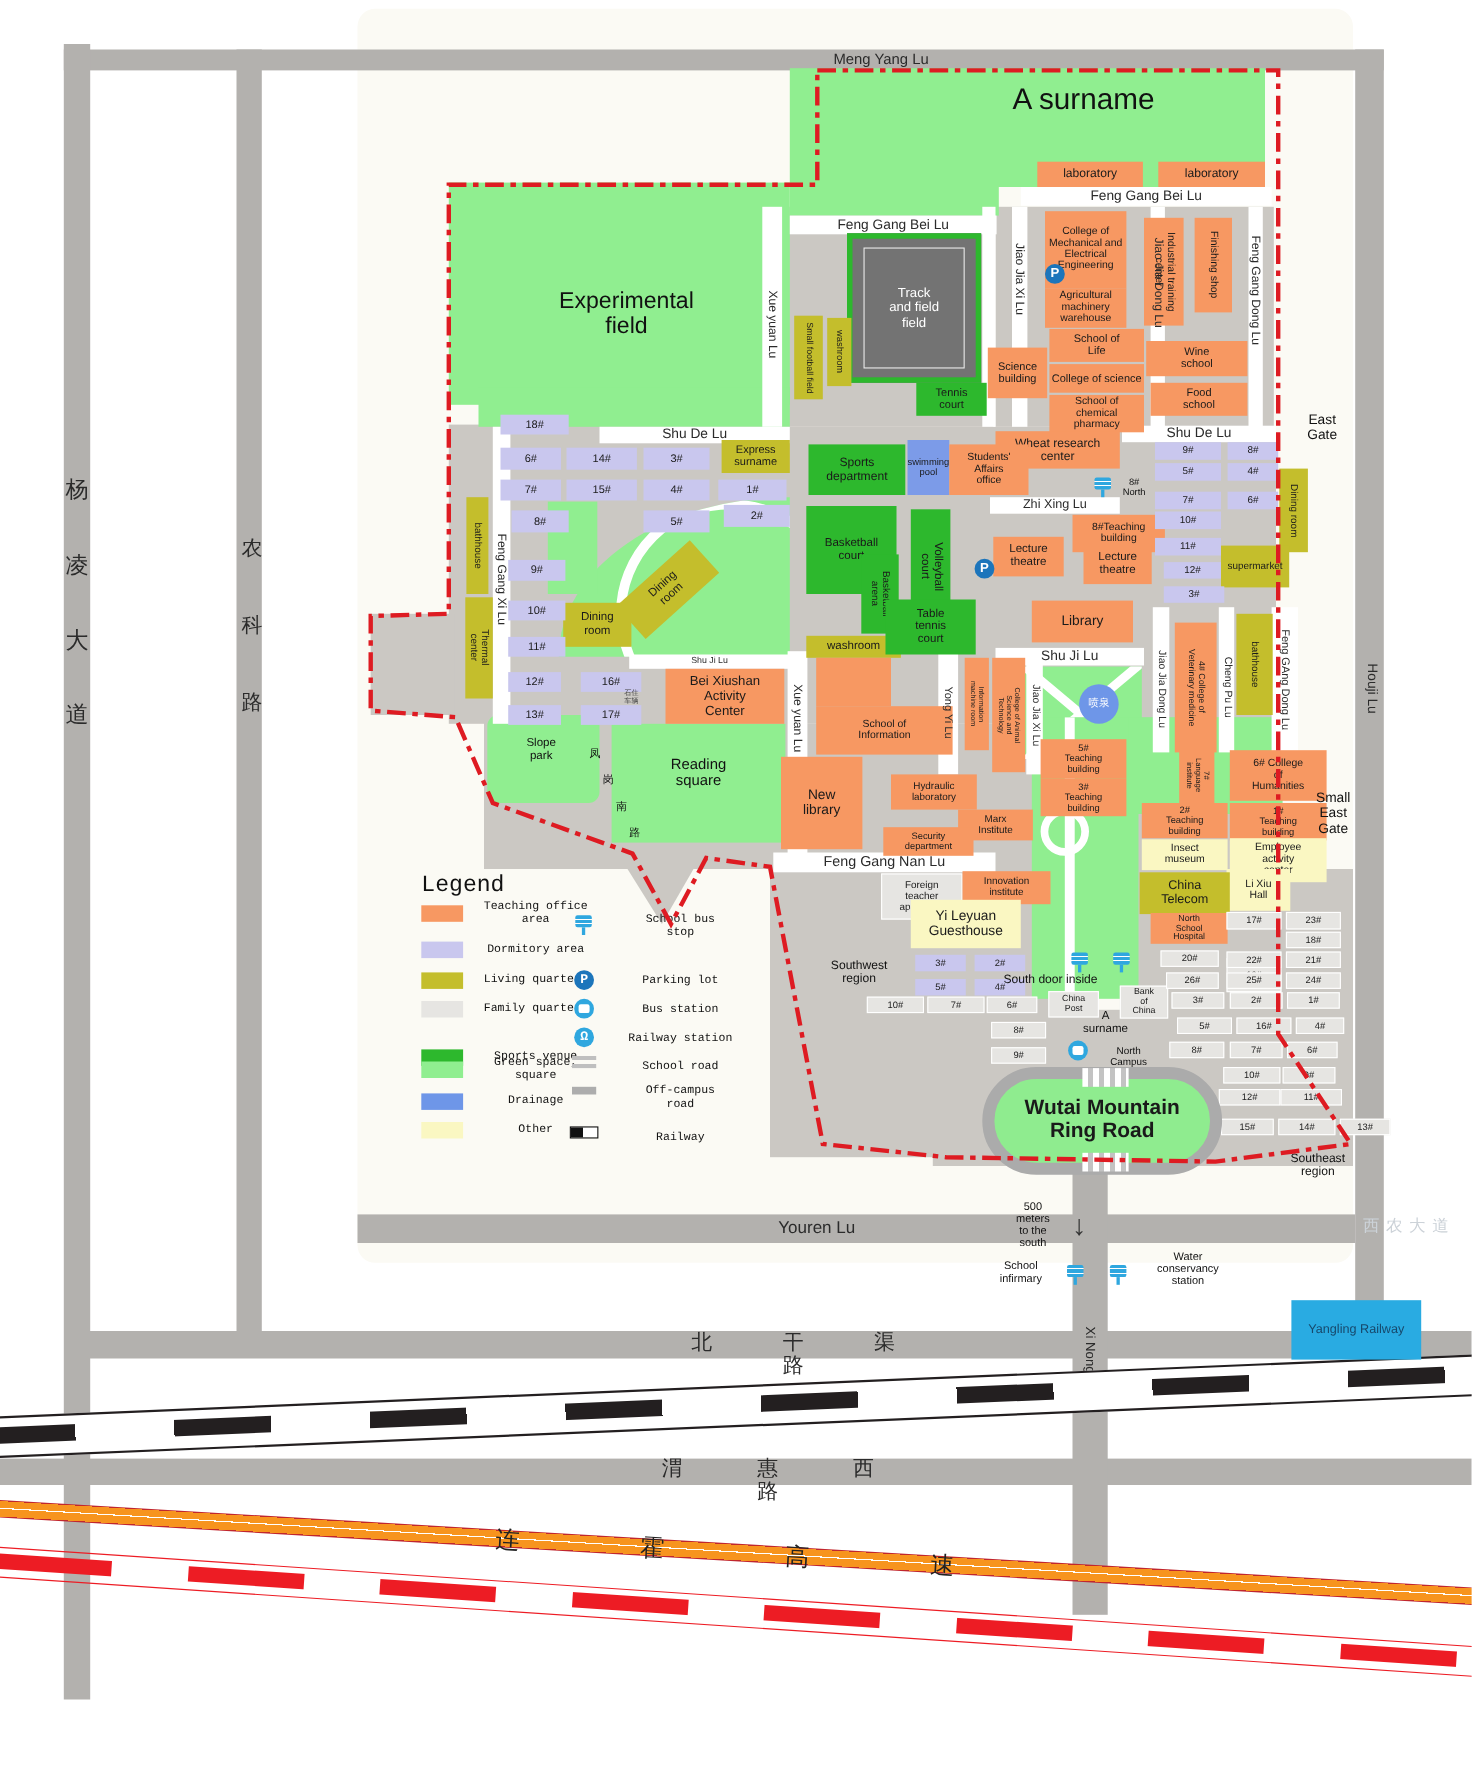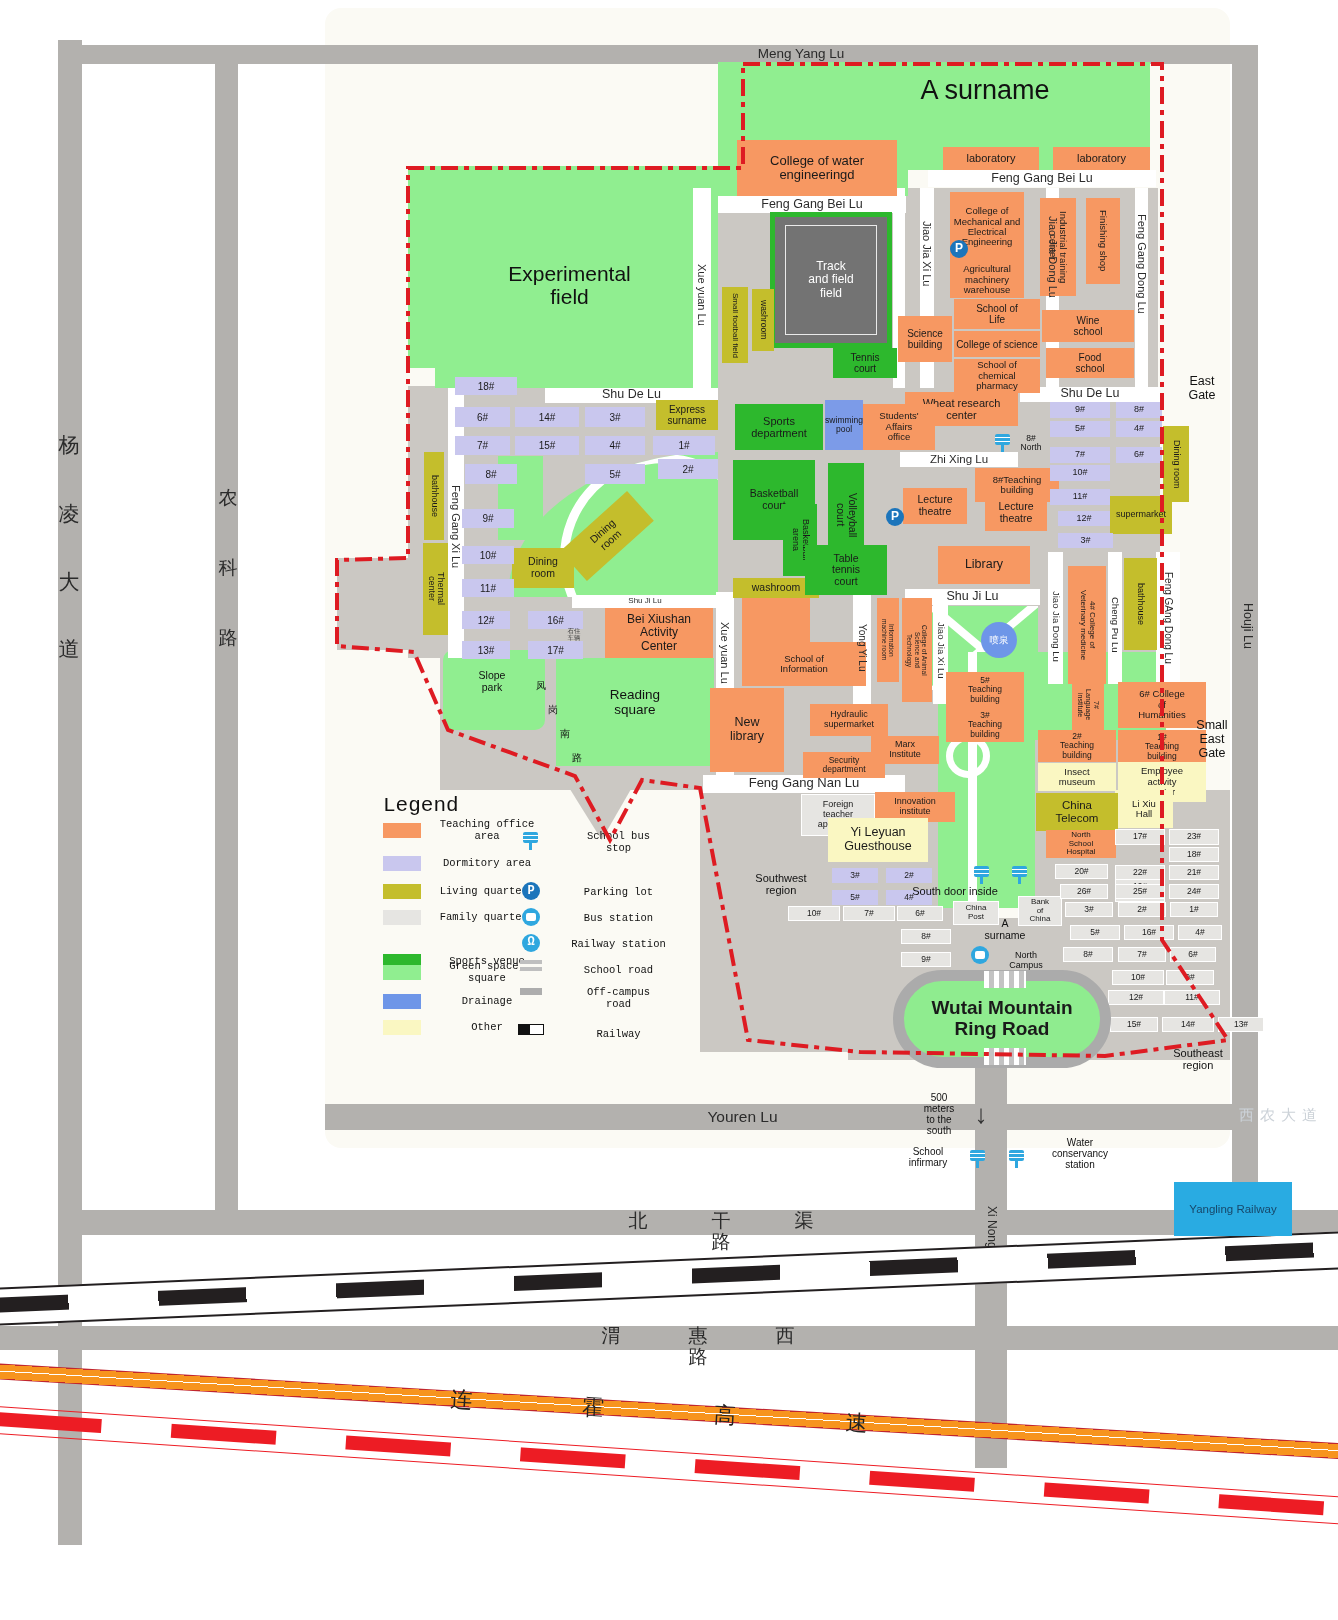--- a/index.html
+++ b/index.html
@@ -133,22 +133,20 @@
       <div class="it g-road" style="left: 920px; top: 188px; width: 14px; height: 200px;"></div>
       <div class="it g-road" style="left: 1046px; top: 188px; width: 13px; height: 200px;"></div>
       <div class="it g-road" style="left: 1135px; top: 188px; width: 13px; height: 200px;"></div>
       <div class="it g-road" style="left: 893px; top: 188px; width: 12px; height: 200px;"></div>
       <div class="it g-road" style="left: 853px; top: 592px; width: 18px; height: 112px;"></div>
       <div class="it g-road" style="left: 933px; top: 592px; width: 15px; height: 112px;"></div>
       <div class="it g-road" style="left: 1048px; top: 552px; width: 15px; height: 132px;"></div>
       <div class="it g-road" style="left: 1108px; top: 552px; width: 14px; height: 132px;"></div>
       <div class="it g-road" style="left: 1156px; top: 552px; width: 24px; height: 132px;"></div>
       <div class="it g-road" style="left: 448px; top: 388px; width: 16px; height: 270px;"></div>
-      <div class="it b-teach" style="left: 737px; top: 140px; width: 160px; height: 56px; font-size: 13px;">College of water
-engineeringd</div>
       <div class="it b-teach" style="left: 943px; top: 147px; width: 96px; height: 23px; font-size: 11px;">laboratory</div>
       <div class="it b-teach" style="left: 1053px; top: 147px; width: 97px; height: 23px; font-size: 11px;">laboratory</div>
       <div class="it b-teach" style="left: 950px; top: 192px; width: 74px; height: 70px; font-size: 9.5px;">College of Mechanical and Electrical Engineering</div>
       <div class="it b-teach" style="left: 950px; top: 262px; width: 74px; height: 36px; font-size: 9.5px;">Agricultural machinery warehouse</div>
       <div class="it b-teach vert" style="left: 1040px; top: 198px; width: 36px; height: 98px; font-size: 9.5px;">Industrial training center</div>
       <div class="it b-teach vert" style="left: 1086px; top: 198px; width: 34px; height: 86px; font-size: 9.5px;">Finishing shop</div>
       <div class="it b-track" style="left: 770px; top: 212px; width: 122px; height: 136px; font-size: 12px; color: rgb(255, 255, 255);">Track
 and field
 field</div>
       <div class="it b-living vert" style="left: 722px; top: 287px; width: 26px; height: 76px; font-size: 8px;">Small football field</div>
@@ -243,21 +241,21 @@
       <div class="it b-other" style="left: 1115px; top: 790px; width: 58px; height: 38px; font-size: 9.5px;">Li Xiu
 Hall</div>
       <div class="it b-living" style="left: 1036px; top: 793px; width: 82px; height: 38px; font-size: 11.5px;">China
 Telecom</div>
       <div class="it b-teach" style="left: 1046px; top: 830px; width: 70px; height: 28px; font-size: 8px;">North
 School
 Hospital</div>
       <div class="it b-teach" style="left: 710px; top: 688px; width: 74px; height: 84px; font-size: 12.5px;">New
 library</div>
       <div class="it b-teach" style="left: 810px; top: 704px; width: 78px; height: 32px; font-size: 9px;">Hydraulic
-supermarket</div>
+laboratory</div>
       <div class="it b-teach" style="left: 871px; top: 736px; width: 68px; height: 28px; font-size: 9px;">Marx
 Institute</div>
       <div class="it b-teach" style="left: 803px; top: 752px; width: 82px; height: 26px; font-size: 8.5px;">Security
 department</div>
       <div class="it b-family" style="left: 801px; top: 794px; width: 74px; height: 42px; font-size: 9px;">Foreign
 teacher
 apartment</div>
       <div class="it b-teach" style="left: 875px; top: 792px; width: 80px; height: 30px; font-size: 9px;">Innovation
 institute</div>
       <div class="it b-other" style="left: 828px; top: 818px; width: 100px; height: 44px; font-size: 12.5px;">Yi Leyuan

